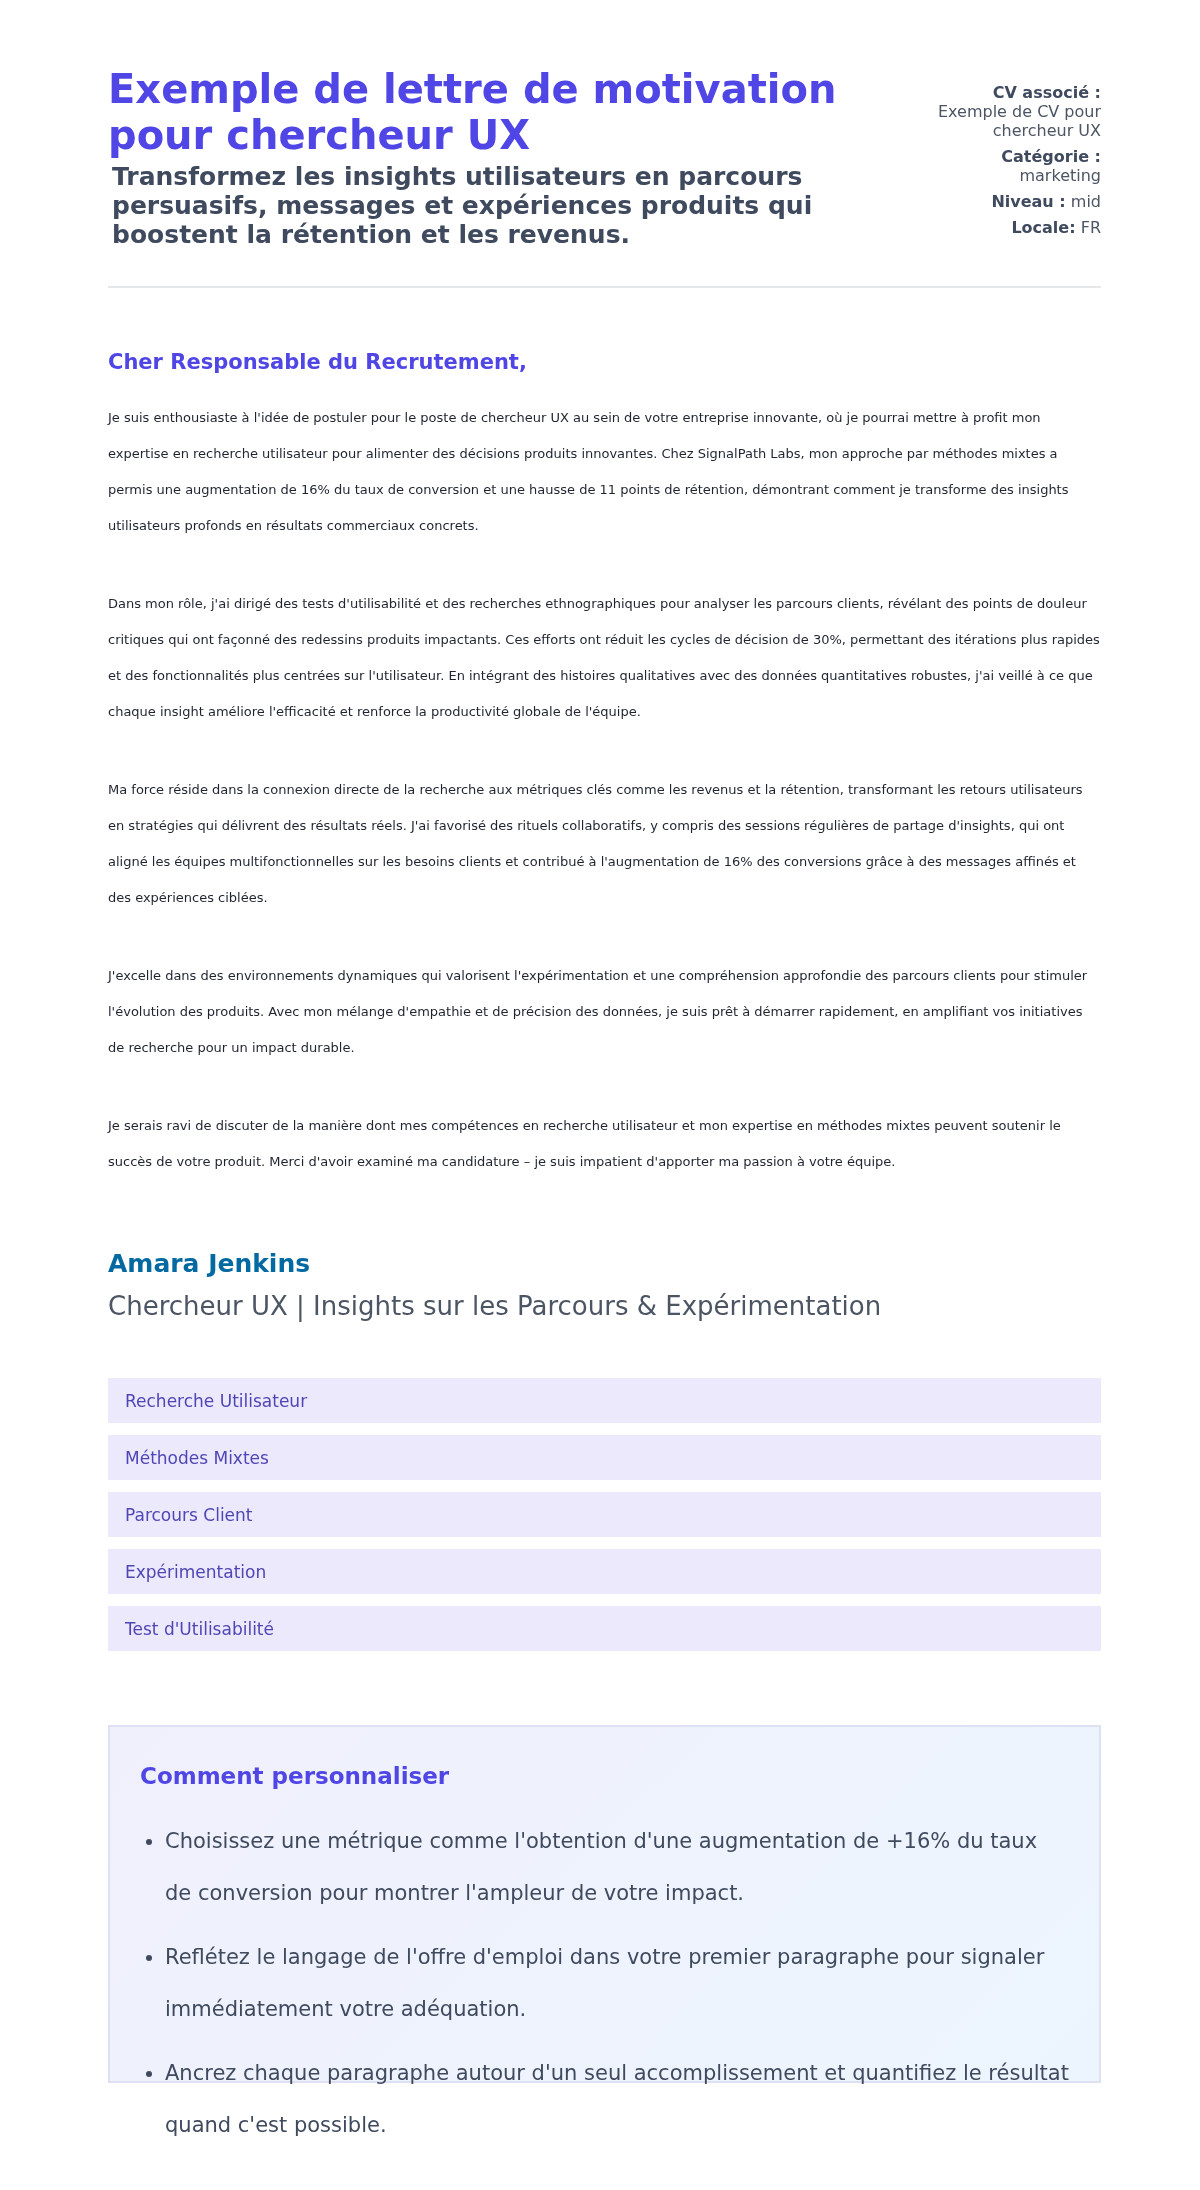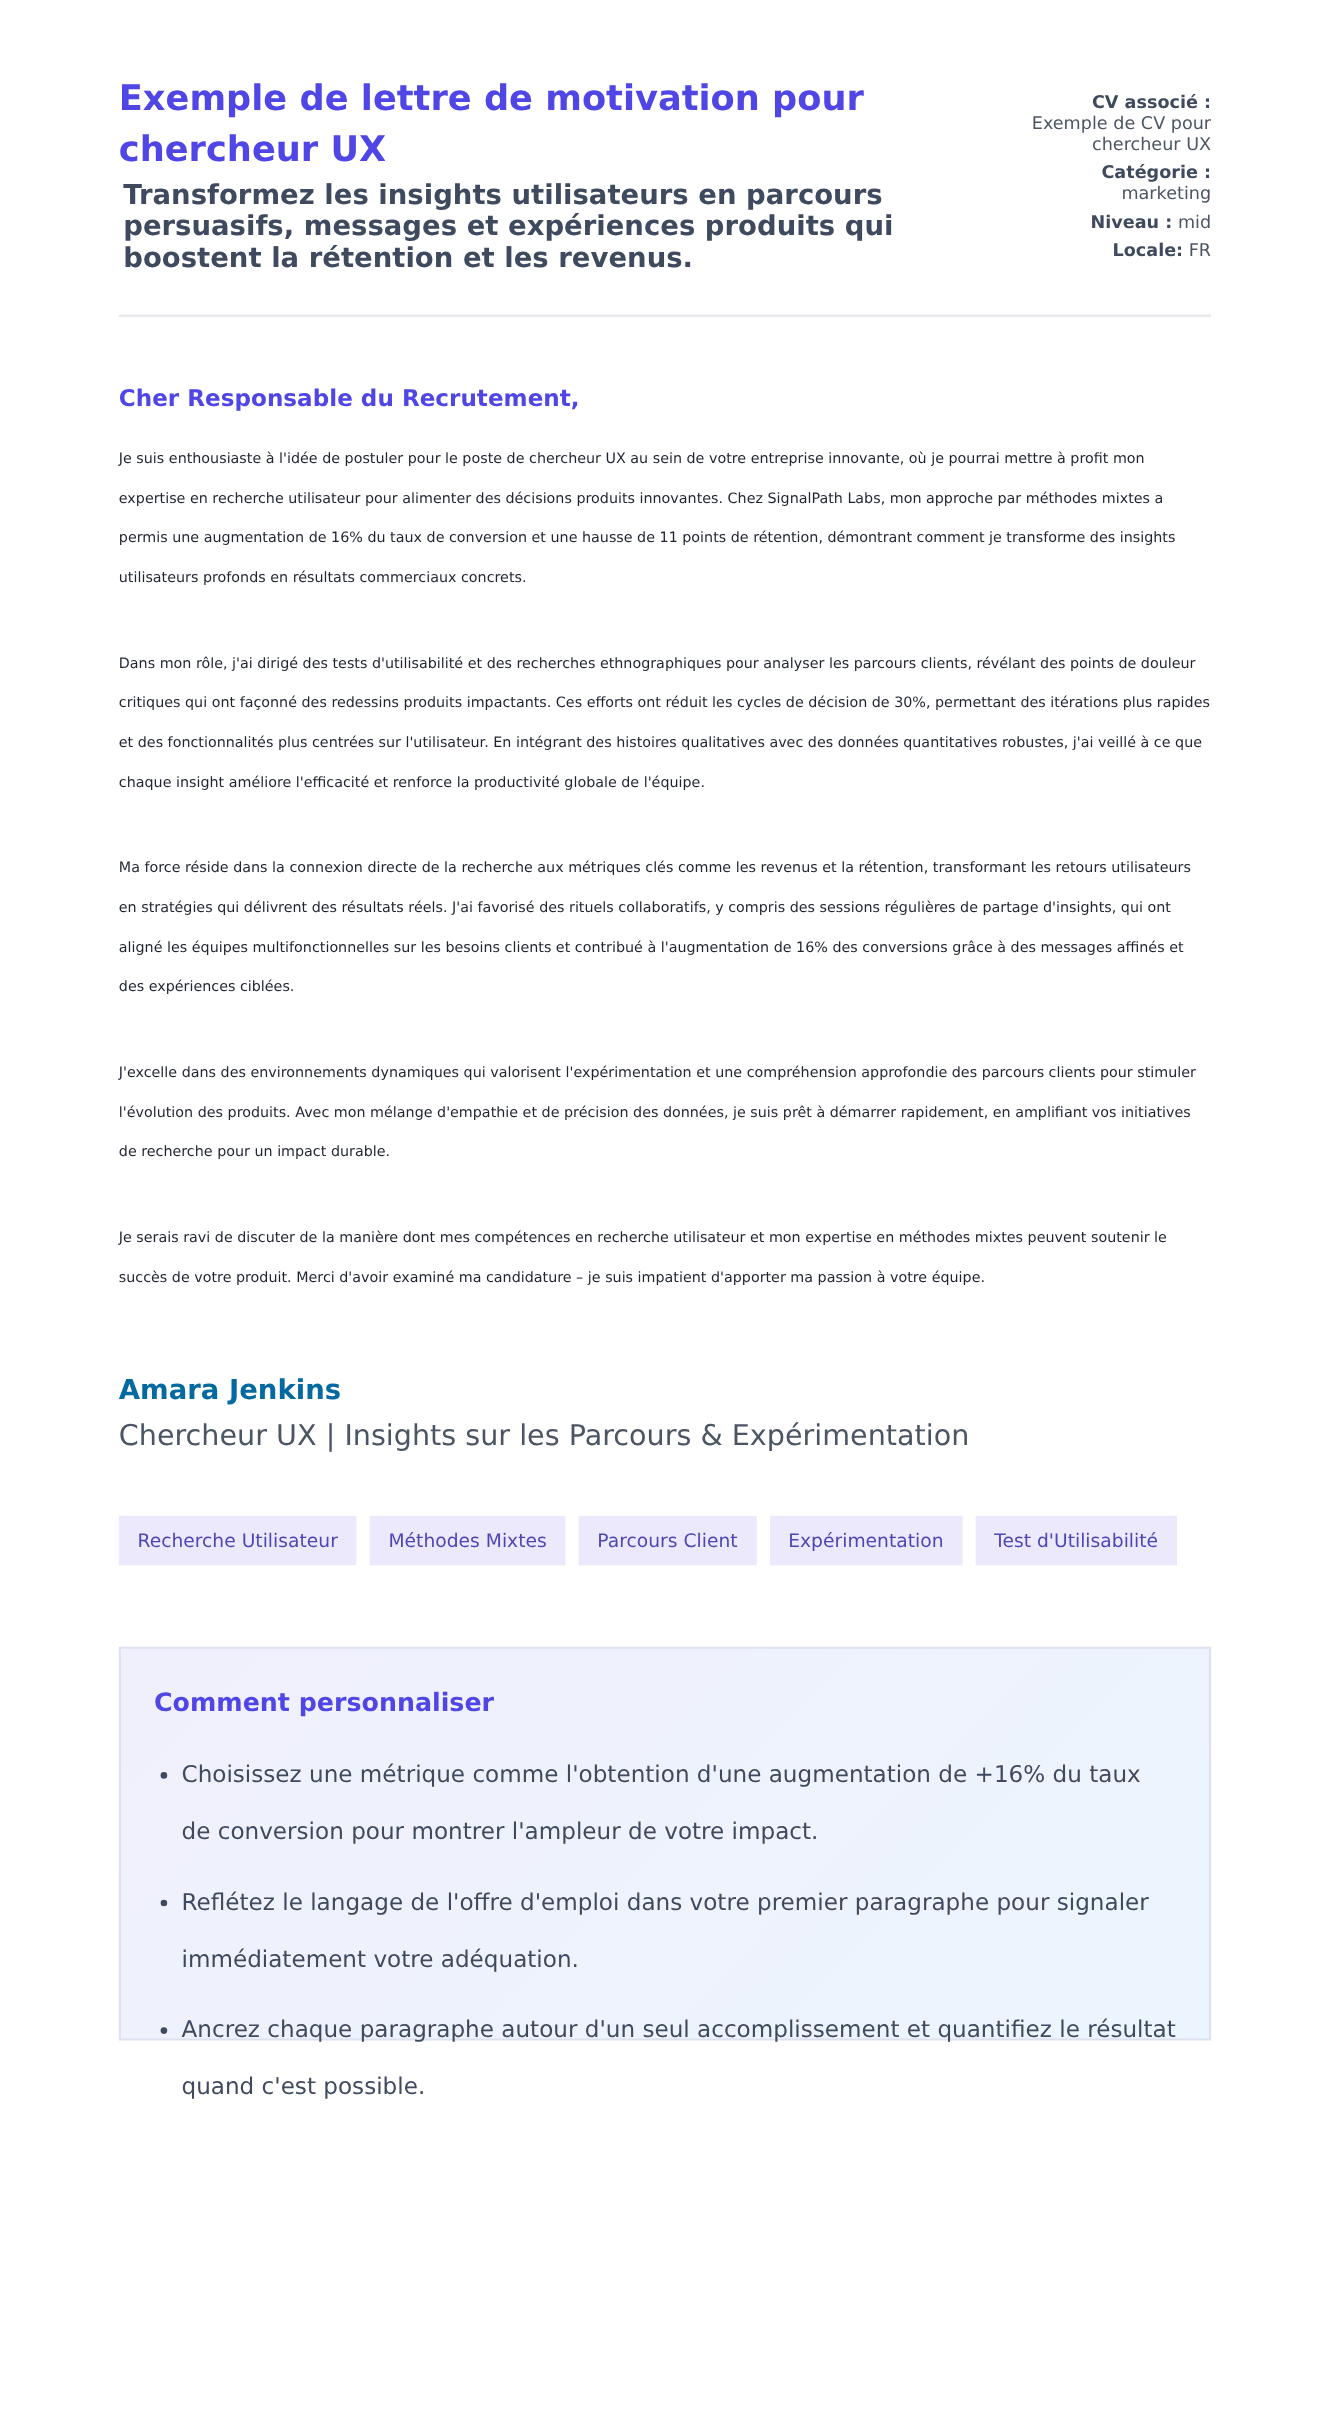--- a/index.html
+++ b/index.html
@@ -21,21 +21,21 @@
       position: relative;
       padding-top: 66px;
       height: 219px;
       border-bottom: 2px solid #e5e7eb;
       box-sizing: border-box;
       height: 288px;
     }
     .title {
       margin: 0;
       width: 760px;
-      font-size: 32px;
+      font-size: 40px;
       line-height: 46px;
       font-weight: bold;
       color: #4f46e5;
     }
     .subtitle {
       margin: 4px;
       width: 760px;
       font-size: 25px;
       line-height: 29px;
       font-weight: bold;
@@ -77,20 +77,21 @@
     .sig-title {
       margin-top: 14px;
       font-size: 26px;
       line-height: 28px;
       color: #4b5563;
     }
     .tags {
       margin-top: 58px;
       display: flex;
       gap: 12px;
+      flex-direction: column;
     }
     .tag {
       background: #ebe9fb;
       color: #4f46b5;
       font-size: 17px;
       line-height: 22px;
       padding: 12px 17px 11px 17px;
     }
     .tips {
       margin-top: 74px;

